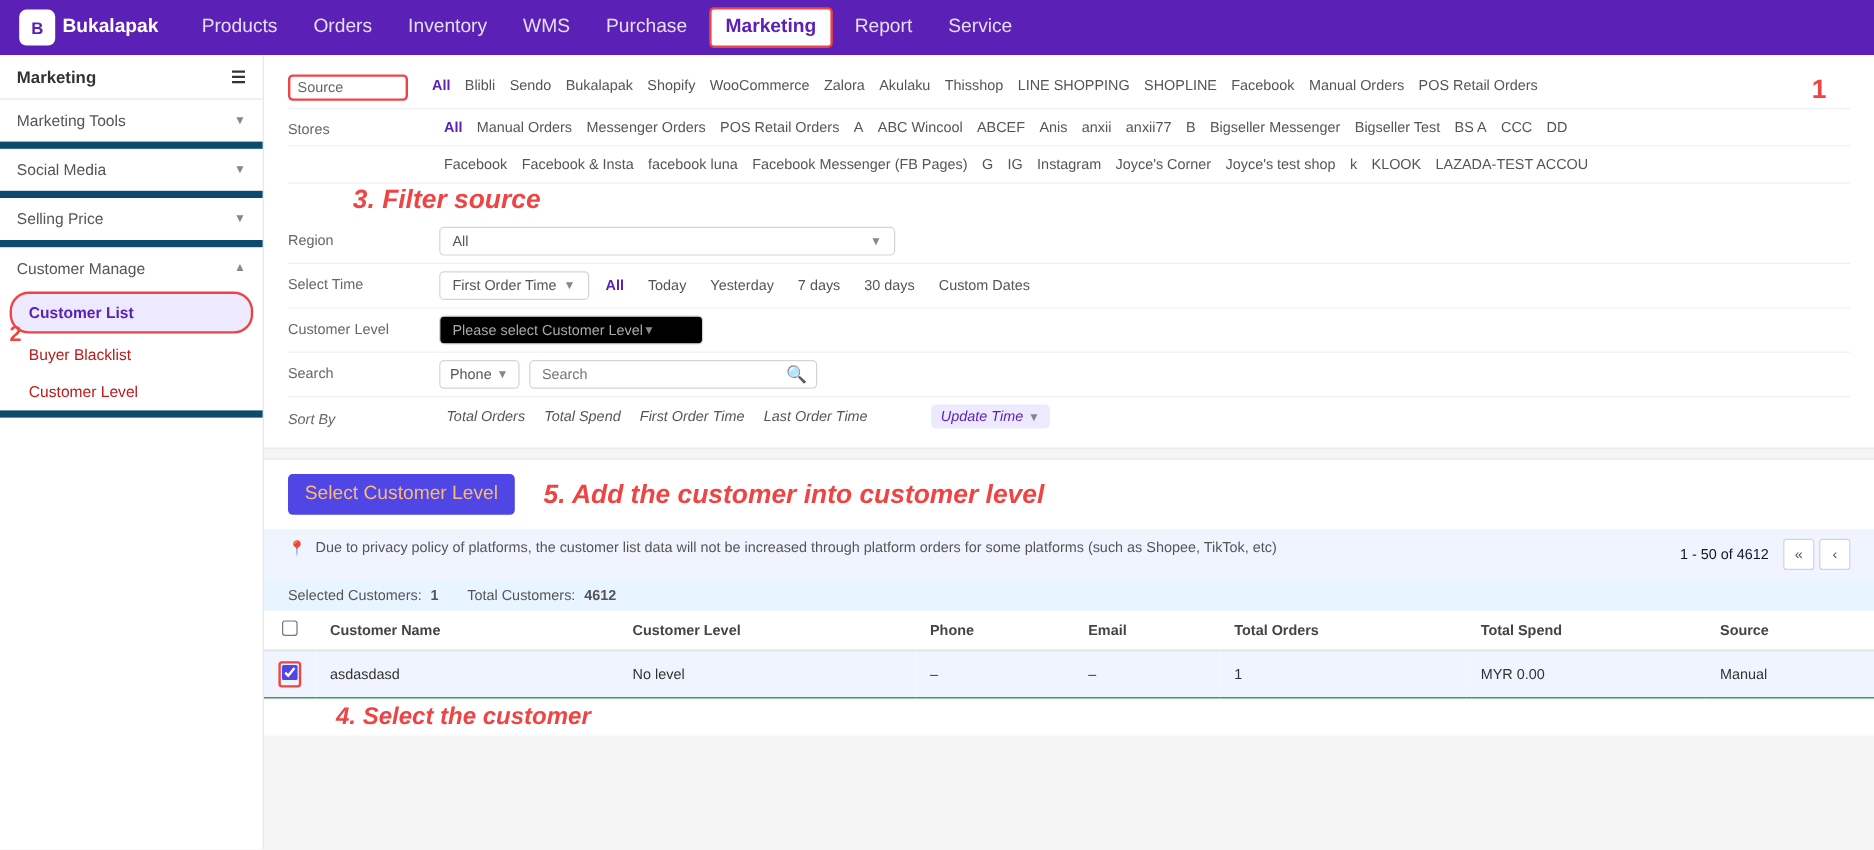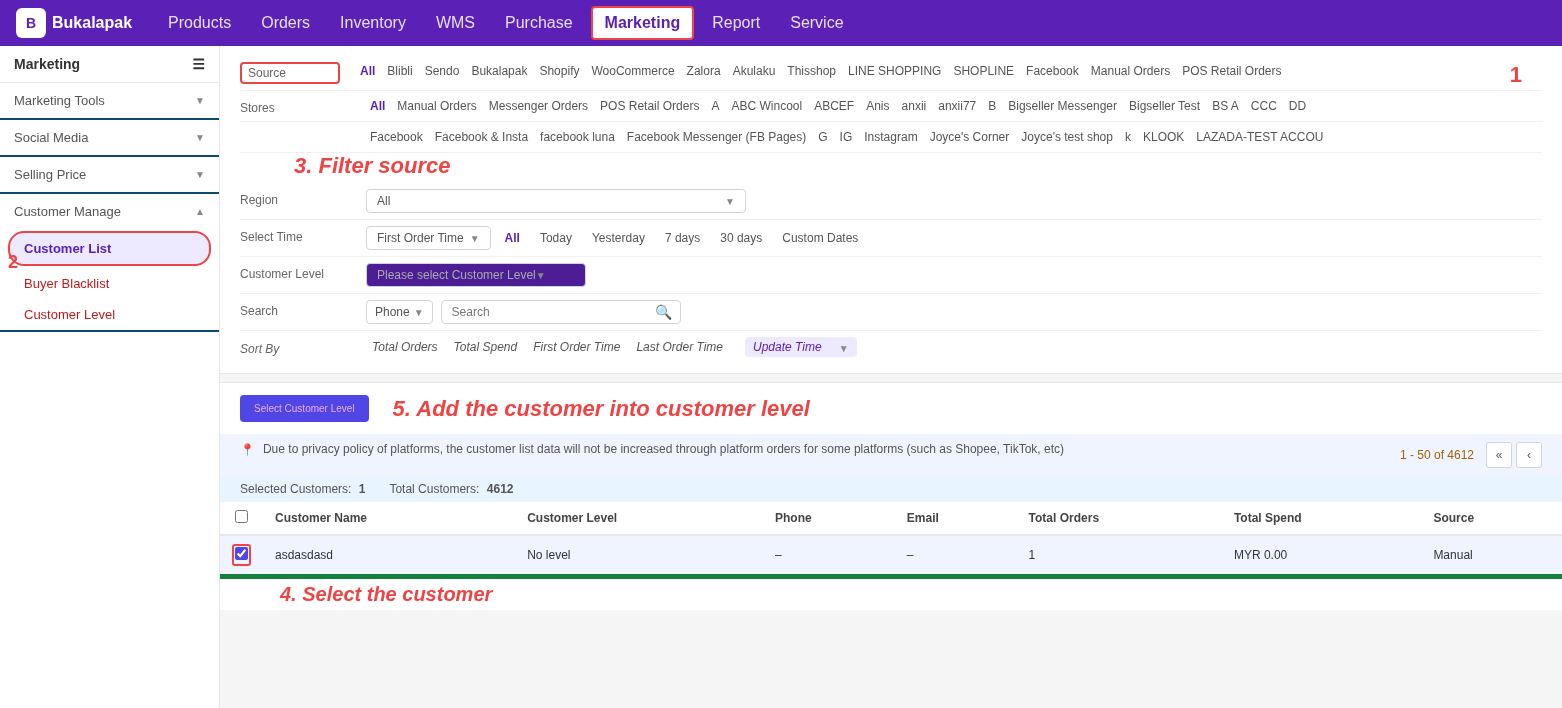--- a/index.html
+++ b/index.html
@@ -55,21 +55,21 @@
       overflow-y: auto;
       flex-shrink: 0;
     }
     .sidebar-header {
       display: flex; align-items: center; justify-content: space-between;
       padding: 10px 14px;
       font-size: 14px; font-weight: 600;
       border-bottom: 1px solid #e5e7eb;
     }
     .sidebar-section {
-      border-bottom: 2px solid #0c4a6e;
+      border-bottom: 6px solid #0c4a6e;
     }
     .sidebar-section-header {
       display: flex; align-items: center; justify-content: space-between;
       padding: 10px 14px;
       font-size: 13px; font-weight: 500;
       cursor: pointer;
       color: #555;
     }
     .sidebar-item {
       padding: 8px 14px 8px 24px;
@@ -179,21 +179,21 @@
     }
 
     .customer-level-select {
       display: flex; align-items: center;
       border: 1px solid #d1d5db;
       border-radius: 4px;
       padding: 4px 10px;
       font-size: 12px; color: #aaa;
       cursor: pointer;
       width: 220px;
-      background: #4c1d95;
+      background: #000000;
     }
 
     .search-select {
       display: flex; align-items: center;
       border: 1px solid #d1d5db;
       border-radius: 4px;
       padding: 4px 8px;
       font-size: 12px; color: #555;
       cursor: pointer;
       gap: 4px;
@@ -232,28 +232,29 @@
       width: 110px; flex-shrink: 0;
       font-size: 12px; color: #666;
     }
     .sort-option {
       font-size: 12px;
       color: #555;
       cursor: pointer;
       padding: 3px 6px;
     }
     .sort-dropdown {
-      display: flex; align-items: flex-end; gap: 17px;
+      display: flex; align-items: flex-end; gap: 4px;
       background: #ede9fe;
       color: #5b21b6;
       border-radius: 4px;
       padding: 3px 8px;
       font-size: 12px;
       cursor: pointer;
       font-weight: 500;
+      margin-left: 31px;
     }
 
     
     .annotation-red {
       color: #ef4444;
       font-size: 22px;
       font-weight: bold;
       font-style: italic;
     }
     .annotation-number {
@@ -267,25 +268,25 @@
       background: white;
       border-top: 1px solid #e5e7eb;
       padding: 12px 20px;
       display: flex;
       align-items: center;
       gap: 24px;
       margin-top: 8px;
     }
     .select-level-btn {
       background: #4f46e5;
-      color: #f0abfc;
+      color: #fdba74;
       border: none;
       border-radius: 4px;
       padding: 8px 14px;
-      font-size: 10px;
+      font-size: 16px;
       cursor: pointer;
       font-weight: 500;
     }
 
     
     .table-section {
       background: white;
       margin-top: 0;
     }
     .notice-bar {
@@ -328,21 +329,21 @@
       text-align: left;
       font-size: 12px;
       font-weight: 600;
       color: #444;
       border-bottom: 2px solid #e5e7eb;
     }
     td {
       padding: 8px 12px;
       font-size: 12px;
       color: #333;
-      border-bottom: 5px solid #15803d;
+      border-bottom: 1px solid #15803d;
     }
     .checkbox-cell { width: 40px; text-align: center; }
     input[type="checkbox"] { cursor: pointer; accent-color: #4f46e5; }
 
     .table-row-selected td { background: #f0f4ff; }
 
     
     .chevron { font-size: 10px; color: #888; }
   </style>
 </head>
@@ -546,21 +547,21 @@
       <span class="annotation-red">5. Add the customer into customer level</span>
     </div>
 
     <div class="table-section">
 
       <div class="notice-bar">
         <span class="notice-icon">📍</span>
         <span>Due to privacy policy of platforms, the customer list data will not be increased through platform orders for some platforms (such as Shopee, TikTok, etc)</span>
         <div style="flex:1;"></div>
         <div class="pagination-controls">
-          <span style="font-size:12px;color:#a16207;margin-right:8px;">1 - 50 of 4612</span>
+          <span style="font-size:12px;color:#0f172a;margin-right:8px;">1 - 50 of 4612</span>
           <button class="page-btn">«</button>
           <button class="page-btn">‹</button>
         </div>
       </div>
 
       <div class="selected-info">
         <span>
           <span>Selected Customers:</span>
           <strong style="margin-left:4px;">1</strong>
         </span>

